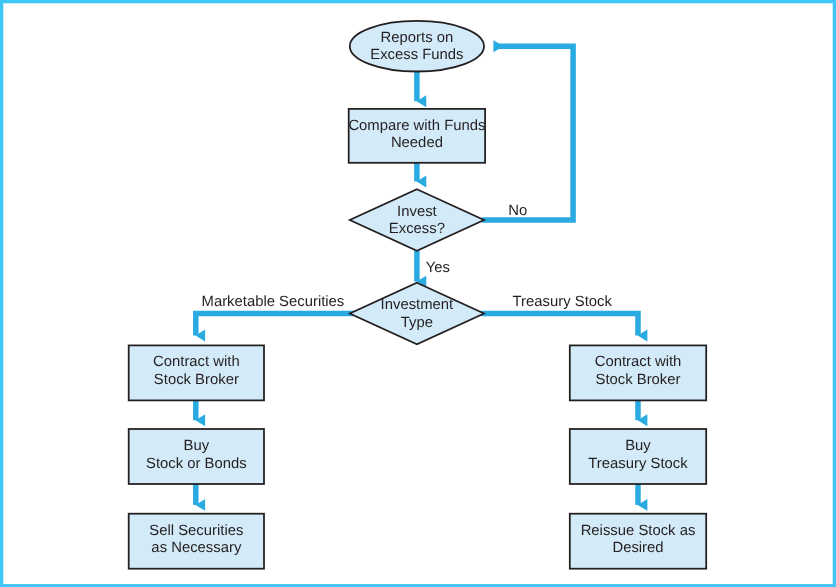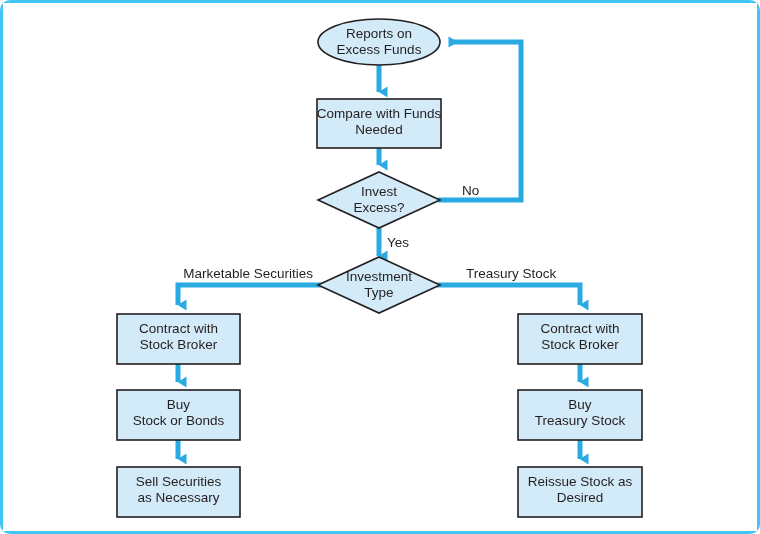--- a/index.html
+++ b/index.html
@@ -10,21 +10,20 @@
   body {
     font-family: "Liberation Sans", sans-serif;
   }
   #canvas {
     position: relative;
     width: 760px;
     height: 534px;
     background: #ffffff;
     box-sizing: border-box;
     overflow: hidden;
-    border-radius: 10px;
   }
   #frame {
     position: absolute;
     left: 0;
     top: 0;
     width: 760px;
     height: 534px;
     box-sizing: border-box;
     border: 3px solid #3fc6f5;
     pointer-events: none;

